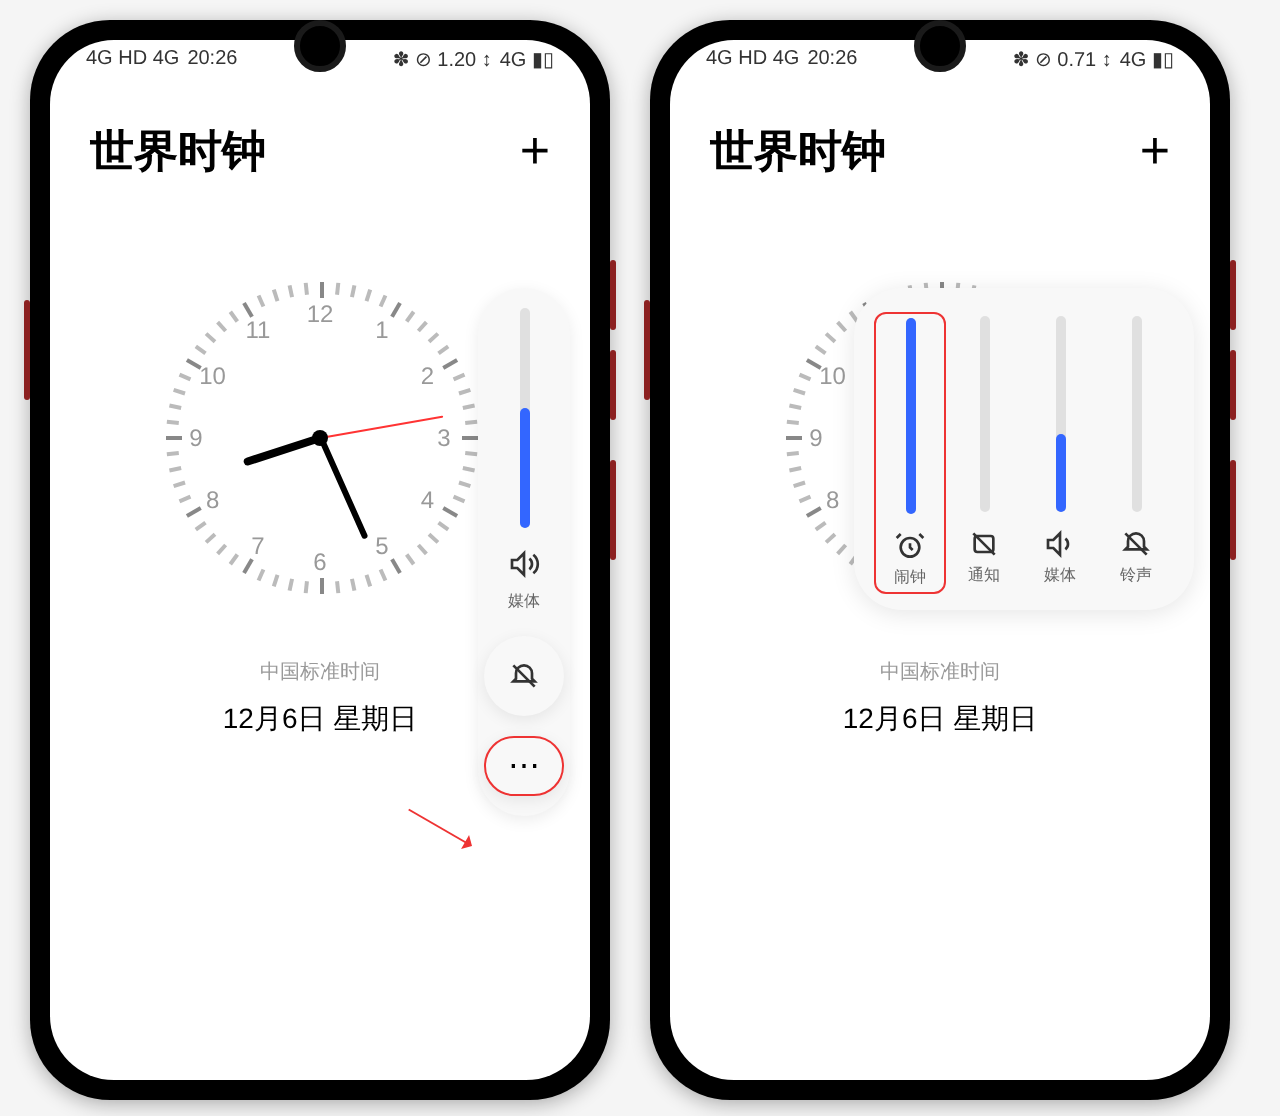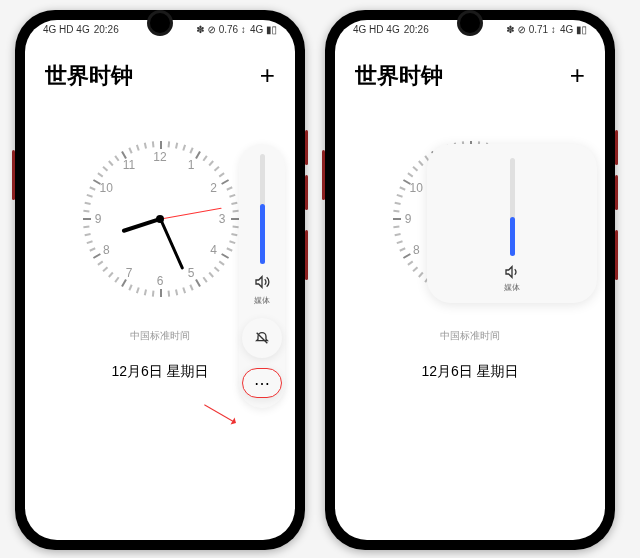--- a/index.html
+++ b/index.html
@@ -106,21 +106,21 @@
       bottom: 50%;
       transform-origin: bottom center;
       background: #000;
       border-radius: 2px;
     }
     .clock .hour { width: 4px; height: 40px; margin-left: -2px; }
     .clock .minute { width: 3px; height: 55px; margin-left: -1.5px; }
     .clock .second { width: 1px; height: 62px; background: #f33; margin-left: -0.5px; }
     .clock .center { position: absolute; left: 50%; top: 50%; width: 8px; height: 8px; background: #000; border-radius: 50%; transform: translate(-50%,-50%); }
     .timezone { text-align: center; color: #999; font-size: 10px; margin-top: 30px; }
-    .date { text-align: center; color: #000; font-size: 14px; font-weight: 500; margin-top: 20px; }
+    .date { text-align: center; color: #000; font-size: 14px; font-weight: 500; margin-top: 8px; }
 
     .vol-panel {
       position: absolute;
       right: 10px;
       top: 45px;
       width: 46px;
       background: #f8f8f8;
       border-radius: 24px;
       padding: 10px 6px;
       display: flex;
@@ -233,21 +233,21 @@
   <div class="side-btn right1"></div>
   <div class="side-btn right2"></div>
   <div class="side-btn right3"></div>
   <div class="screen">
     <div class="statusbar">
       <div class="left">
         <span>4G HD 4G</span>
         <span>20:26</span>
       </div>
       <div class="right">
-        <span>✽ ⊘ 0.76 ↕</span>
+        <span>✽ ⊘ 1.20 ↕</span>
         <span>4G ▮▯</span>
       </div>
     </div>
     <div class="header">
       <h1>世界时钟</h1>
       <span class="plus">+</span>
     </div>
     <div class="content">
       <div class="clock" id="clock1">
           <div class="tick" style="transform: rotate(0deg); height: 8px; background: rgb(136, 136, 136);"></div>
@@ -452,26 +452,56 @@
           <div class="num" style="left: 39px; top: 19.3064px;">11</div>
           <div class="hand hour" style="transform: rotate(252deg);"></div>
           <div class="hand minute" style="transform: rotate(156deg);"></div>
           <div class="hand second" style="transform: rotate(80deg);"></div>
           <div class="center"></div>
         </div>
       <div class="timezone">中国标准时间</div>
       <div class="date">12月6日 星期日</div>
 
       <div class="vol-panel-wide">
+        <div class="vol-col vol-col-highlight">
+          <div class="vol-track">
+              <div class="vol-fill" style="height:100%"></div>
+            </div>
+          <svg class="icon-svg" viewBox="0 0 24 24" fill="none" stroke="#333" stroke-width="2">
+              <circle cx="12" cy="13" r="7"></circle>
+              <path d="M12 10v3l2 2M5 3L2 6M22 6l-3-3"></path>
+            </svg>
+          <span class="vol-label">闹钟</span>
+        </div>
+        <div class="vol-col">
+          <div class="vol-track">
+              <div class="vol-fill" style="height:0%"></div>
+            </div>
+          <svg class="icon-svg" viewBox="0 0 24 24" fill="none" stroke="#333" stroke-width="2">
+              <rect x="5" y="6" width="14" height="12" rx="2"></rect>
+              <path d="M4 4l16 16"></path>
+            </svg>
+          <span class="vol-label">通知</span>
+        </div>
         <div class="vol-col">
           <div class="vol-track">
               <div class="vol-fill" style="height:40%"></div>
             </div>
           <svg class="icon-svg" viewBox="0 0 24 24" fill="none" stroke="#333" stroke-width="2">
               <path d="M3 9v6h4l5 5V4L7 9H3z"></path>
               <path d="M16 8a5 5 0 010 8"></path>
             </svg>
           <span class="vol-label">媒体</span>
         </div>
+        <div class="vol-col">
+          <div class="vol-track">
+              <div class="vol-fill" style="height:0%"></div>
+            </div>
+          <svg class="icon-svg" viewBox="0 0 24 24" fill="none" stroke="#333" stroke-width="2">
+              <path d="M12 4a6 6 0 00-6 6v4l-2 2h16l-2-2v-4a6 6 0 00-6-6z"></path>
+              <path d="M4 4l16 16"></path>
+            </svg>
+          <span class="vol-label">铃声</span>
+        </div>
       </div>
     </div>
   </div>
 </div>
 
 </body></html>

